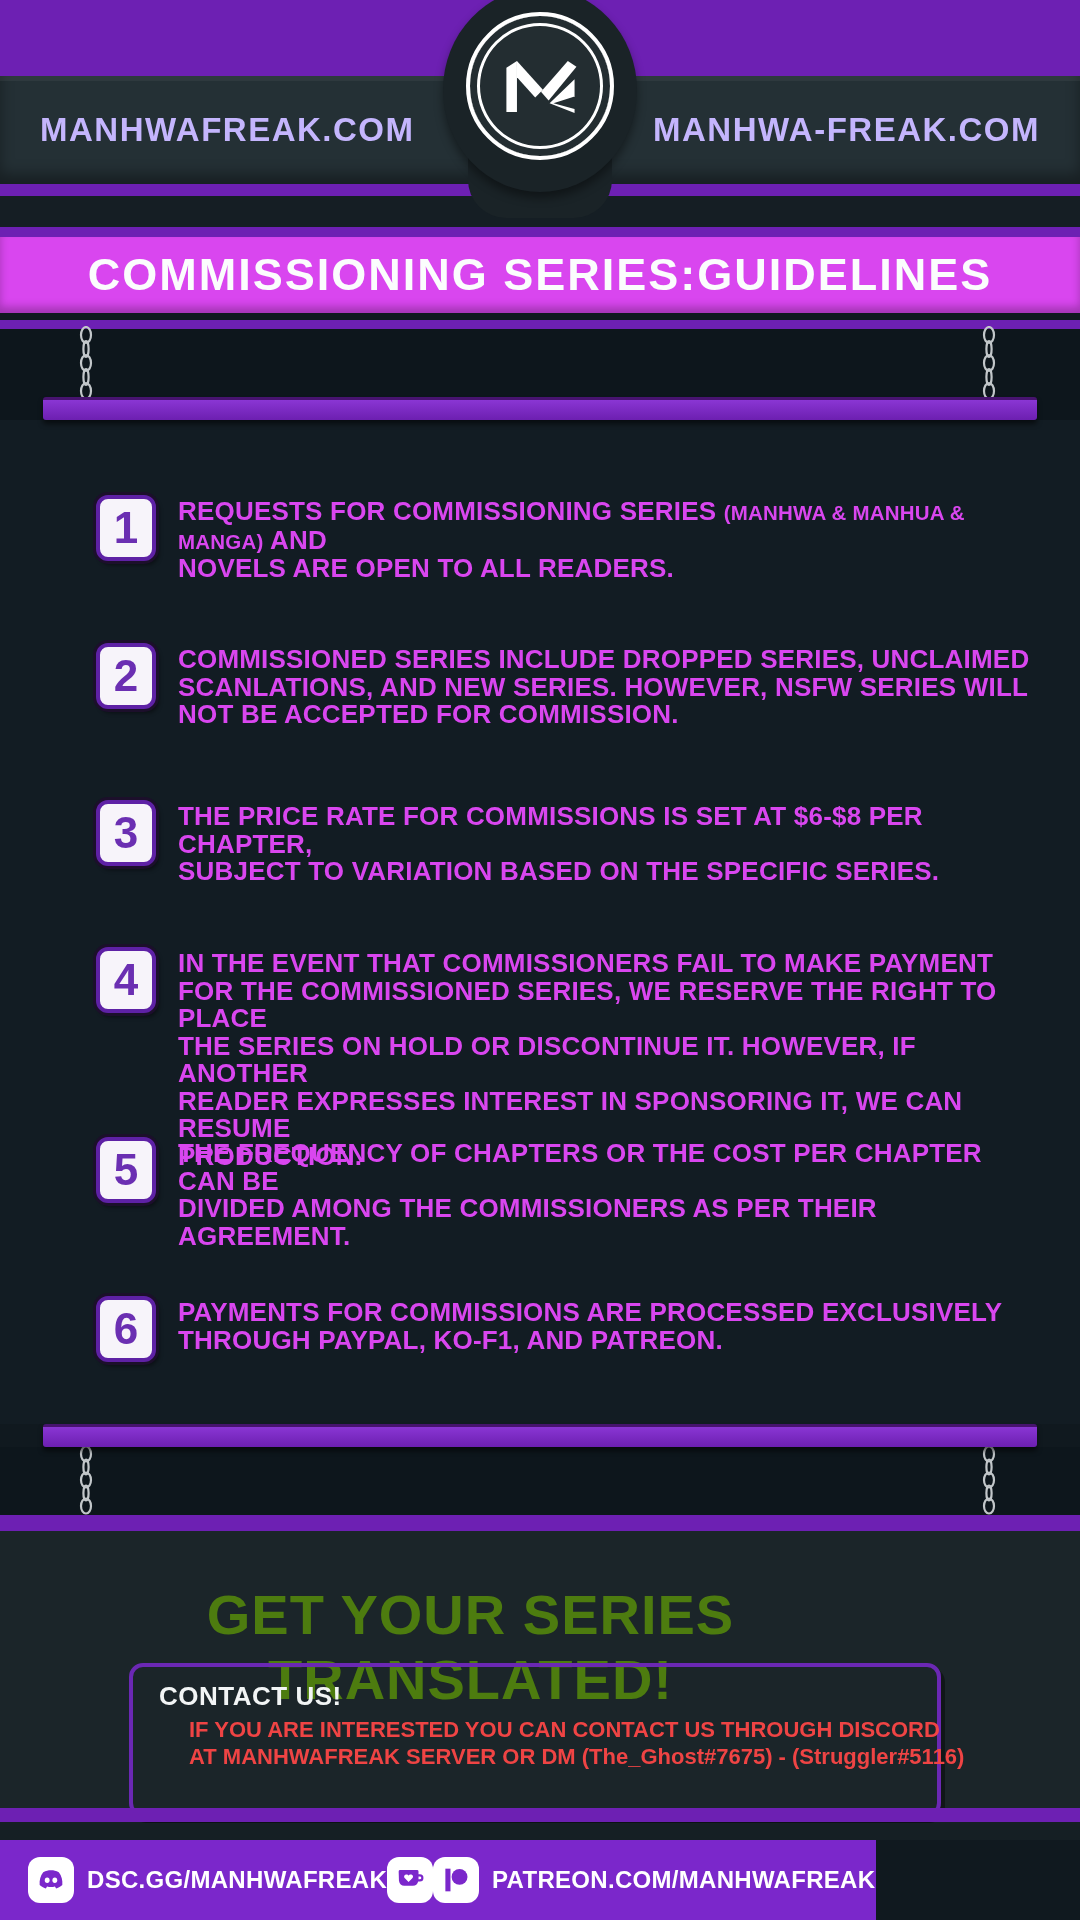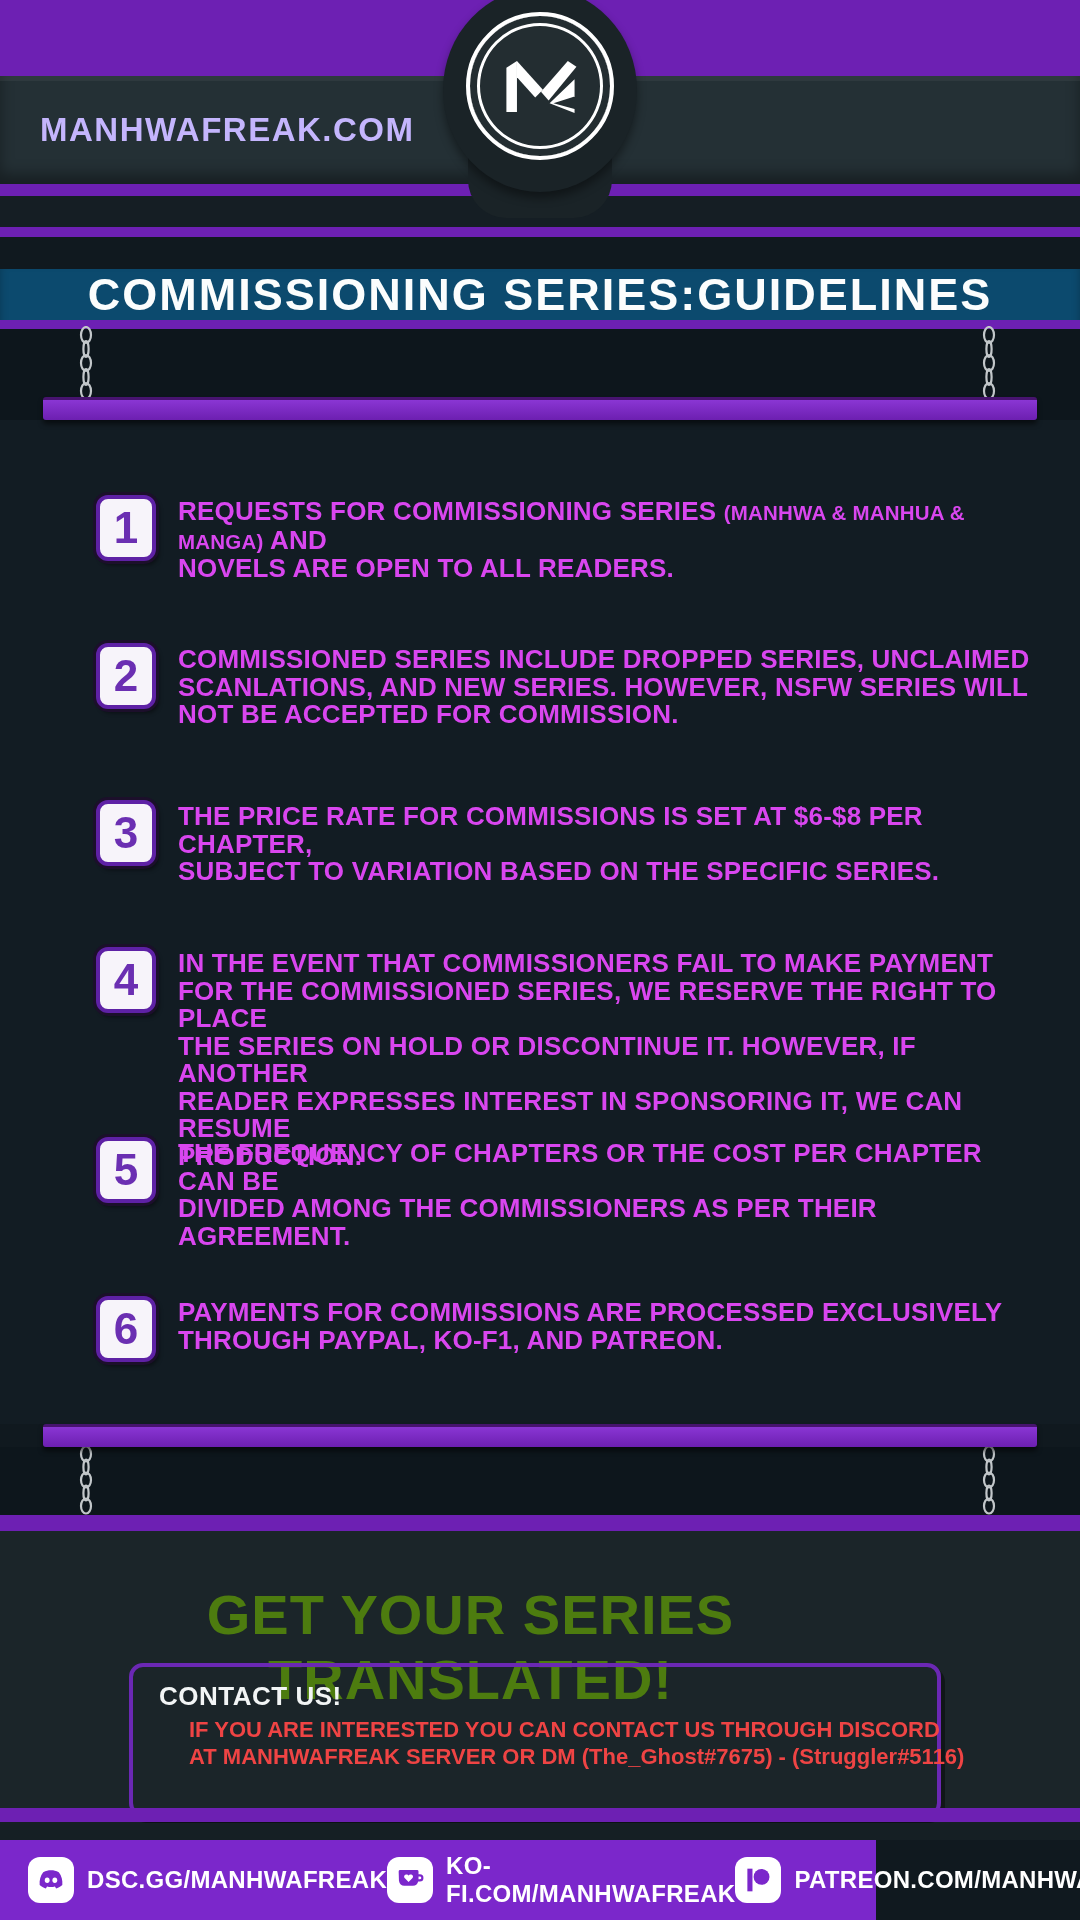--- a/index.html
+++ b/index.html
@@ -27,23 +27,23 @@
     background:#232d31;border:4px solid #ffffff;box-sizing:border-box;
     box-shadow:inset 0 0 0 7px #232d31, inset 0 0 0 10px #ffffff;
     display:flex;align-items:center;justify-content:center;z-index:3;}
   .logo-circle svg{width:96px;height:96px;}
 
   .stripe{left:0;width:1080px;background:#6d20b3;z-index:1;}
   .stripe-a{top:184px;height:12px;}
   .gap-a{top:196px;left:0;width:1080px;height:31px;background:#151e24;z-index:1;}
   .stripe-b{top:227px;height:10px;z-index:1;}
 
-  .title-band{top:237px;left:0;width:1080px;height:76px;background:#0c4a6e;
-    display:flex;align-items:flex-start;justify-content:center;z-index:1;
-    box-shadow:inset 0 -6px 8px rgba(0,0,0,.25);margin-top:32px;}
+  .title-band{top:237px;left:0;width:1080px;height:76px;background:#d946ef;
+    display:flex;align-items:center;justify-content:center;z-index:1;
+    box-shadow:inset 0 -6px 8px rgba(0,0,0,.25);}
   .title-band .t{color:#fbfdfd;font-size:45px;font-weight:bold;letter-spacing:2px;}
 
   .stripe-c{top:320px;height:9px;z-index:2;}
 
   
   .chainzone-top{top:329px;left:0;width:1080px;height:91px;background:#0d161c;z-index:1;}
   .banner-bar{left:43px;width:994px;height:23px;border-radius:3px;
     background:linear-gradient(#8a36d4,#6c1fb0);border-top:3px solid #47136f;
     box-sizing:border-box;box-shadow:0 4px 5px rgba(0,0,0,.55);z-index:3;}
   .banner-top{top:397px;}
@@ -97,20 +97,21 @@
   .ficon svg{width:34px;height:34px;}
 </style>
 </head>
 <body>
 
 <div class="page">
 
   <div class="abs band-top"></div>
   <div class="abs header-band"></div>
   <div class="abs site site-left">MANHWAFREAK.COM</div>
+  <div class="abs site site-right">MANHWA-FREAK.COM</div>
 
   <div class="abs logo-tab"></div>
   <div class="abs logo-housing"></div>
   <div class="abs logo-circle">
     <svg viewBox="0 0 100 100">
       <g fill="#ffffff">
         <polygon points="15,77 15,31 26,24 26,77"></polygon>
         <polygon points="26,24 53,54 45,62 26,41"></polygon>
         <polygon points="51,56 79,24 88,30 59,65"></polygon>
         <path d="M60 68 L86 43 L86 78 Z M64 68 L86 61 L86 74 Z" fill-rule="evenodd"></path>
@@ -242,21 +243,20 @@
       </span>
       <span>DSC.GG/MANHWAFREAK</span>
     </div>
     <div class="flink">
       <span class="ficon">
         <svg viewBox="0 0 24 24">
           <path fill="#7b27cb" d="M4 6 Q4 5 5 5 L17 5 Q18 5 18 6 L18 8 L19 8 Q21.5 8 21.5 10.5 Q21.5 13 19 13 L17.8 13 Q17 16 14 16 L8 16 Q4.8 16 4.2 12.5 Z M18 9.5 L18 11.5 L18.8 11.5 Q20 11.5 20 10.5 Q20 9.5 18.8 9.5 Z"></path>
           <path fill="#ffffff" d="M11 13.4 L8.4 10.8 C7.3 9.7 8 8.1 9.5 8.1 C10.2 8.1 10.7 8.5 11 8.9 C11.3 8.5 11.8 8.1 12.5 8.1 C14 8.1 14.7 9.7 13.6 10.8 Z"></path>
         </svg>
       </span>
-      <span>KO-FI.COM/MANHWAFREAK</span>
     </div>
     <div class="flink">
       <span class="ficon">
         <svg viewBox="0 0 24 24">
           <rect x="4.5" y="4" width="3.6" height="16" fill="#7b27cb"></rect>
           <circle cx="14.5" cy="9.8" r="5.6" fill="#7b27cb"></circle>
         </svg>
       </span>
       <span>PATREON.COM/MANHWAFREAK</span>
     </div>

